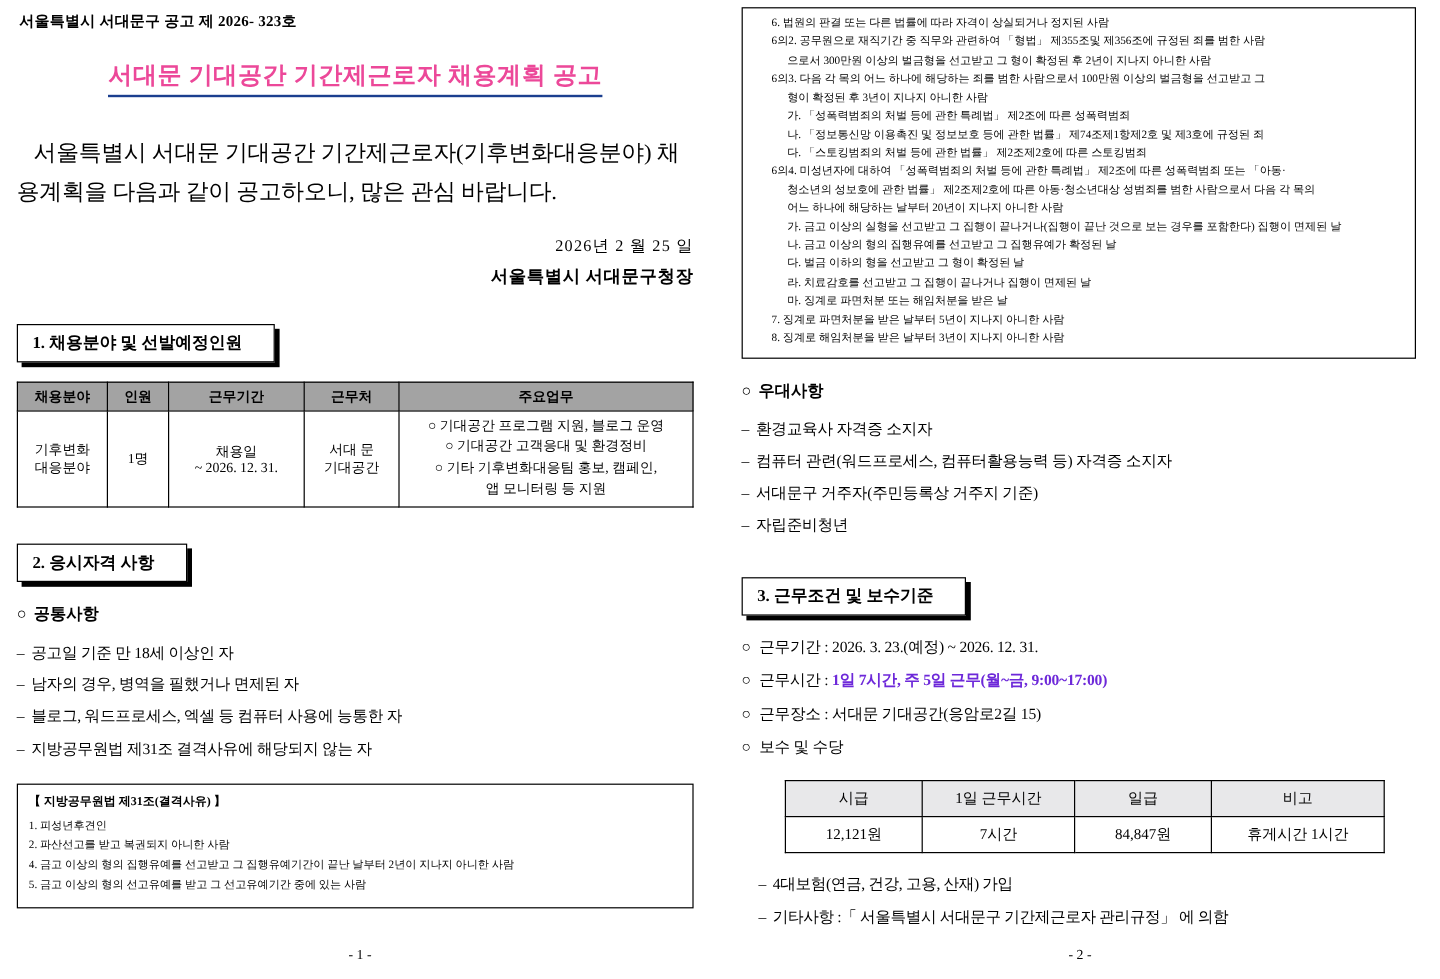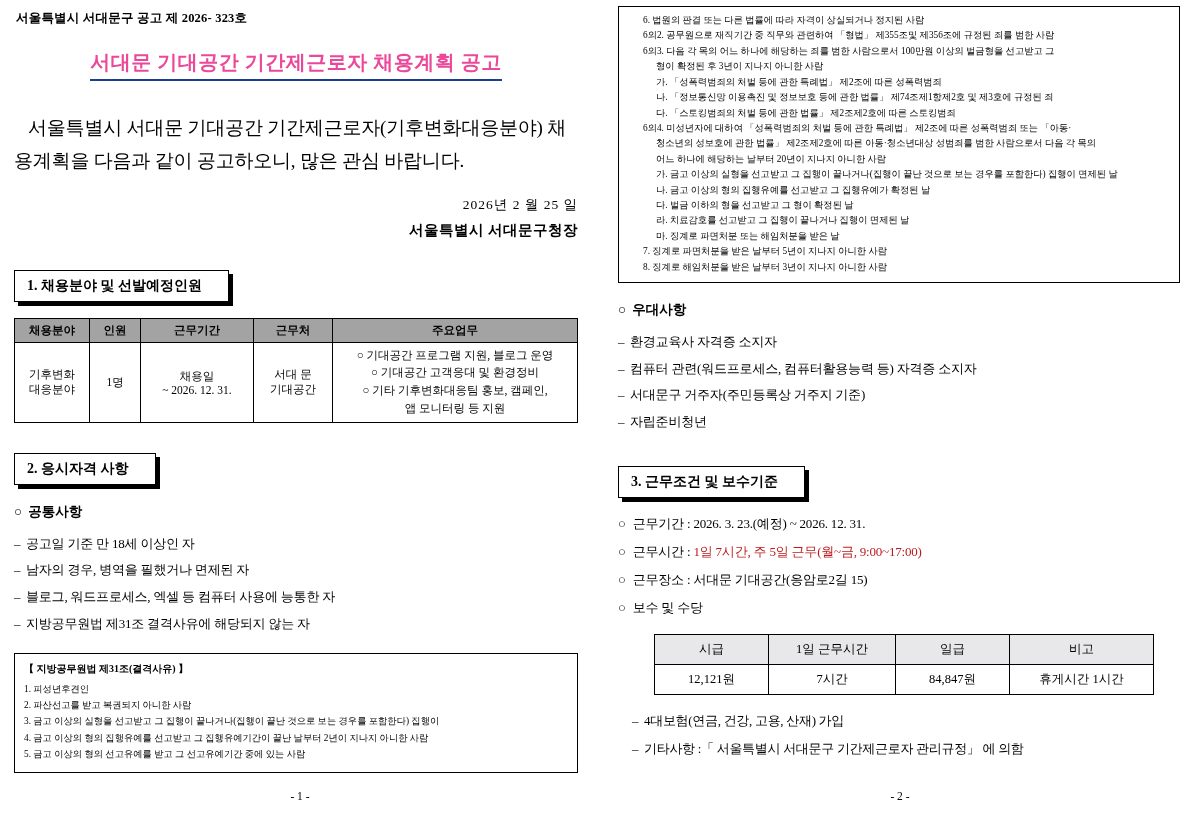--- a/index.html
+++ b/index.html
@@ -98,21 +98,21 @@
     padding:6px 8px 7px 24px;
     font-size:9.3px;
     line-height:1.66;
   }
   .lawbox2 div{margin-bottom:0px;}
   .lawbox2 .ind{padding-left:13px;}
 
   .cond-list{margin-top:12px;font-size:13px;line-height:2.15;}
   .cond-list .row{letter-spacing:-.2px;}
   .cond-list .o{margin-right:7px;}
-  .hl{color:#b91c1c;font-weight:normal;margin-top:30px;}
+  .hl{color:#6d28d9;font-weight:bold;margin-top:30px;}
 
   table.pay{
     border-collapse:collapse;
     margin:13px 16px 0 36px;
     font-size:12.5px;
     width:500px;
   }
   table.pay th, table.pay td{
     border:1px solid #000;
     padding:6px 4px;
@@ -195,34 +195,34 @@
     <li>남자의 경우, 병역을 필했거나 면제된 자</li>
     <li>블로그, 워드프로세스, 엑셀 등 컴퓨터 사용에 능통한 자</li>
     <li>지방공무원법 제31조 결격사유에 해당되지 않는 자</li>
   </ul>
 
   <div class="lawbox">
     <div class="lb-title">【 지방공무원법 제31조(결격사유) 】</div>
     <ol>
       <li>1. 피성년후견인</li>
       <li>2. 파산선고를 받고 복권되지 아니한 사람</li>
-      <li>3. 금고 이상의 실형을 선고받고 그 집행이 끝나거나(집행이 끝난 것으로 보는 경우를 포함한다) 집행이</li>
       <li>4. 금고 이상의 형의 집행유예를 선고받고 그 집행유예기간이 끝난 날부터 2년이 지나지 아니한 사람</li>
       <li>5. 금고 이상의 형의 선고유예를 받고 그 선고유예기간 중에 있는 사람</li>
     </ol>
   </div>
 
   <div class="pagenum">- 1 -</div>
 </div>
 
 <div class="page page-right">
 
   <div class="lawbox2">
     <div>6. 법원의 판결 또는 다른 법률에 따라 자격이 상실되거나 정지된 사람</div>
     <div>6의2. 공무원으로 재직기간 중 직무와 관련하여 「형법」 제355조및 제356조에 규정된 죄를 범한 사람</div>
+    <div class="ind">으로서 300만원 이상의 벌금형을 선고받고 그 형이 확정된 후 2년이 지나지 아니한 사람</div>
     <div>6의3. 다음 각 목의 어느 하나에 해당하는 죄를 범한 사람으로서 100만원 이상의 벌금형을 선고받고 그</div>
     <div class="ind">형이 확정된 후 3년이 지나지 아니한 사람</div>
     <div class="ind">가. 「성폭력범죄의 처벌 등에 관한 특례법」 제2조에 따른 성폭력범죄</div>
     <div class="ind">나. 「정보통신망 이용촉진 및 정보보호 등에 관한 법률」 제74조제1항제2호 및 제3호에 규정된 죄</div>
     <div class="ind">다. 「스토킹범죄의 처벌 등에 관한 법률」 제2조제2호에 따른 스토킹범죄</div>
     <div>6의4. 미성년자에 대하여 「성폭력범죄의 처벌 등에 관한 특례법」 제2조에 따른 성폭력범죄 또는 「아동·</div>
     <div class="ind">청소년의 성보호에 관한 법률」 제2조제2호에 따른 아동·청소년대상 성범죄를 범한 사람으로서 다음 각 목의</div>
     <div class="ind">어느 하나에 해당하는 날부터 20년이 지나지 아니한 사람</div>
     <div class="ind">가. 금고 이상의 실형을 선고받고 그 집행이 끝나거나(집행이 끝난 것으로 보는 경우를 포함한다) 집행이 면제된 날</div>
     <div class="ind">나. 금고 이상의 형의 집행유예를 선고받고 그 집행유예가 확정된 날</div>

